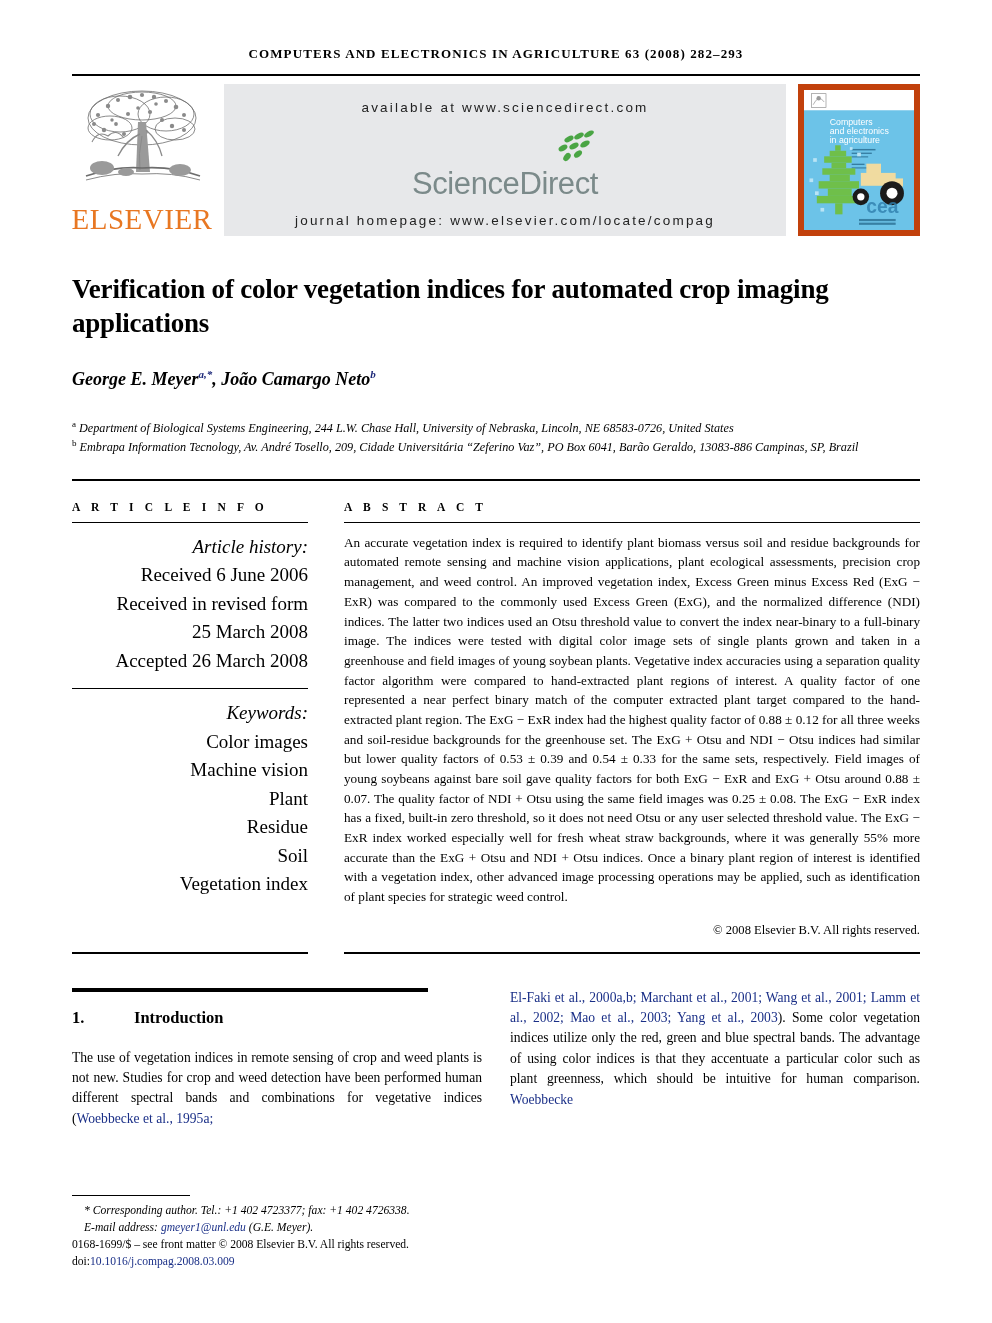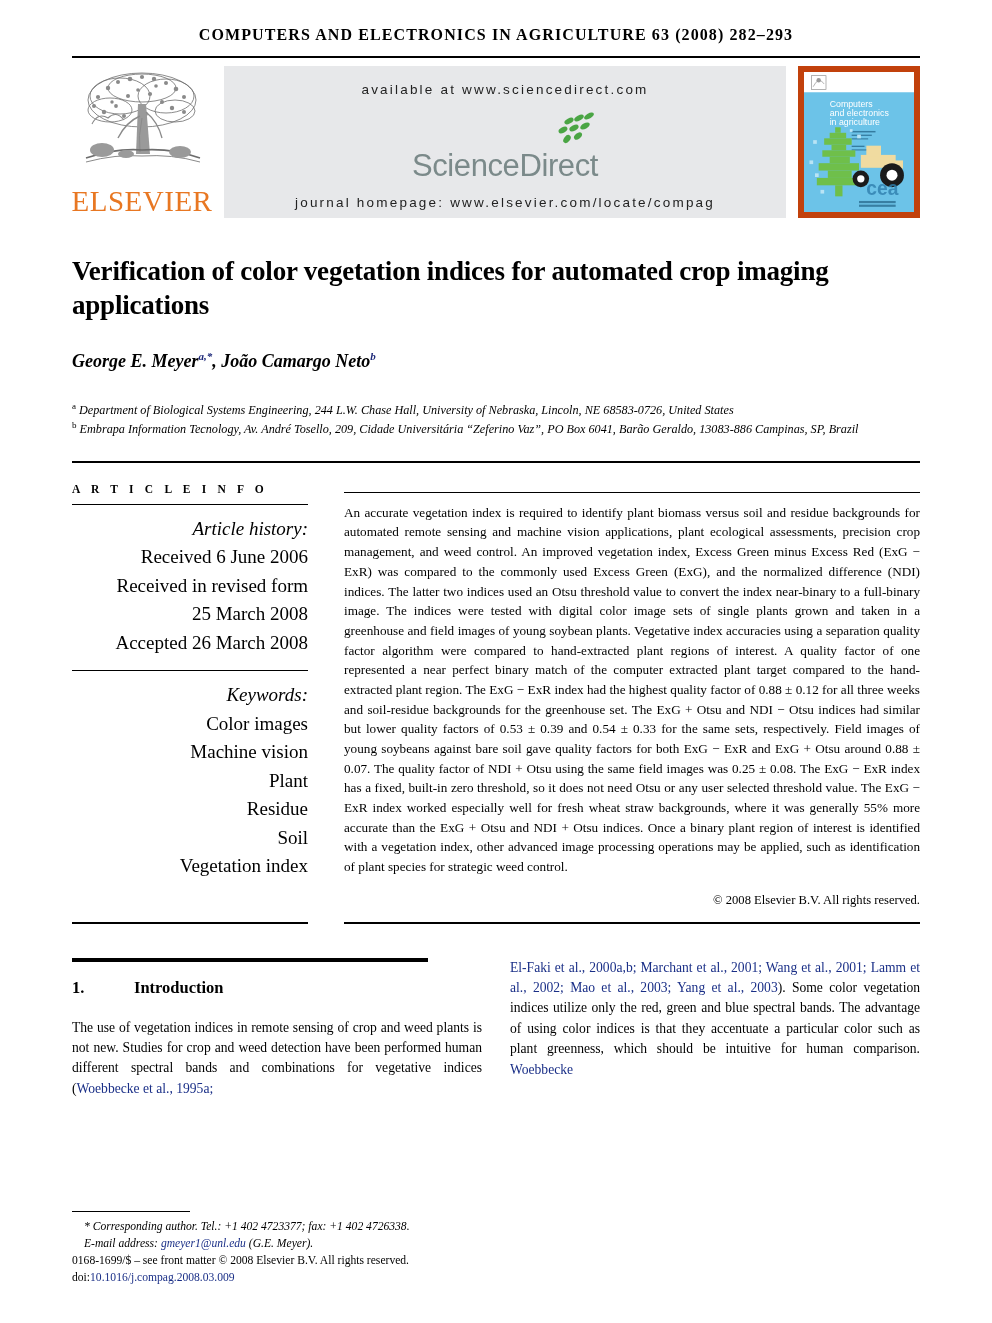--- a/index.html
+++ b/index.html
@@ -20,26 +20,26 @@
     position: relative;
     width: 992px;
     height: 1323px;
     box-sizing: border-box;
     padding: 0 72px;
   }
 
   
   .running-head {
     text-align: center;
-    font-size: 16px;
+    font-size: 13px;
     letter-spacing: 1.1px;
     font-weight: bold;
     font-variant: small-caps;
     text-transform: uppercase;
-    padding-top: 26px;
+    padding-top: 46px;
     font-family: "Liberation Serif", serif;
   }
   .rule-top {
     margin-top: 12px;
     border-top: 2.5px solid #000;
   }
 
   
   .masthead {
     display: flex;
@@ -220,21 +220,21 @@
     line-height: 1.5;
     text-align: justify;
     hyphens: auto;
   }
   .cite { color: #1a2f87; }
 
   
   .foot {
     position: absolute;
     left: 72px;
-    bottom: 36px;
+    bottom: 52px;
     width: 420px;
   }
   .foot-rule {
     border-top: 1.4px solid #000;
     width: 118px;
     margin-bottom: 7px;
   }
   .foot-line {
     font-size: 11.6px;
     line-height: 1.46;
@@ -416,20 +416,21 @@
         <span class="info-line">Plant</span>
         <span class="info-line">Residue</span>
         <span class="info-line">Soil</span>
         <span class="info-line">Vegetation index</span>
       </div>
     </div>
 
     <div class="col-gap"></div>
 
     <div class="col-abs">
+      <div class="sec-head">A B S T R A C T</div>
       <div class="thin-rule"></div>
       <div class="abstract-body">An accurate vegetation index is required to identify plant biomass versus soil and residue backgrounds for automated remote sensing and machine vision applications, plant ecological assessments, precision crop management, and weed control. An improved vegetation index, Excess Green minus Excess Red (ExG − ExR) was compared to the commonly used Excess Green (ExG), and the normalized difference (NDI) indices. The latter two indices used an Otsu threshold value to convert the index near-binary to a full-binary image. The indices were tested with digital color image sets of single plants grown and taken in a greenhouse and field images of young soybean plants. Vegetative index accuracies using a separation quality factor algorithm were compared to hand-extracted plant regions of interest. A quality factor of one represented a near perfect binary match of the computer extracted plant target compared to the hand-extracted plant region. The ExG − ExR index had the highest quality factor of 0.88 ± 0.12 for all three weeks and soil-residue backgrounds for the greenhouse set. The ExG + Otsu and NDI − Otsu indices had similar but lower quality factors of 0.53 ± 0.39 and 0.54 ± 0.33 for the same sets, respectively. Field images of young soybeans against bare soil gave quality factors for both ExG − ExR and ExG + Otsu around 0.88 ± 0.07. The quality factor of NDI + Otsu using the same field images was 0.25 ± 0.08. The ExG − ExR index has a fixed, built-in zero threshold, so it does not need Otsu or any user selected threshold value. The ExG − ExR index worked especially well for fresh wheat straw backgrounds, where it was generally 55% more accurate than the ExG + Otsu and NDI + Otsu indices. Once a binary plant region of interest is identified with a vegetation index, other advanced image processing operations may be applied, such as identification of plant species for strategic weed control.</div>
       <div class="copyright">© 2008 Elsevier B.V. All rights reserved.</div>
     </div>
   </div>
 
   <div class="bottom-rules">
     <div class="br-left"></div>
     <div class="br-gap"></div>
     <div class="br-right"></div>

